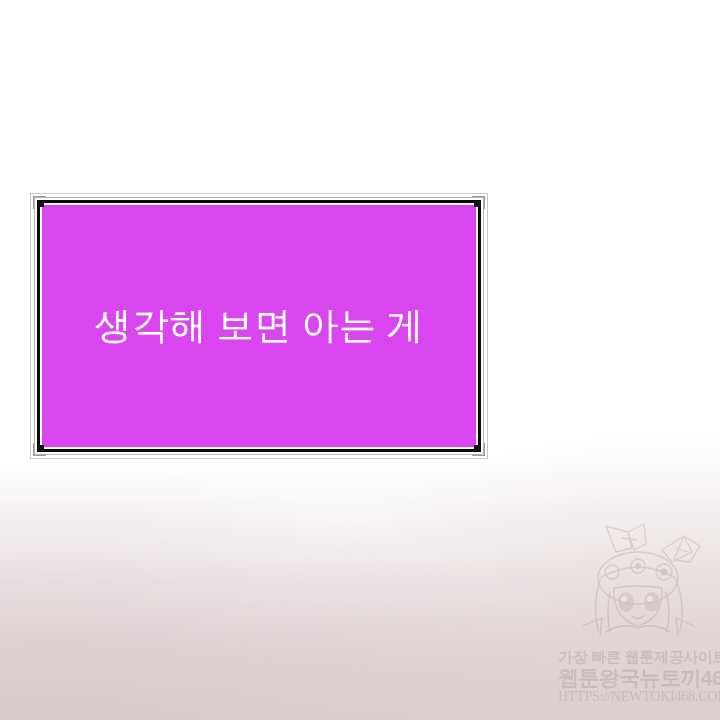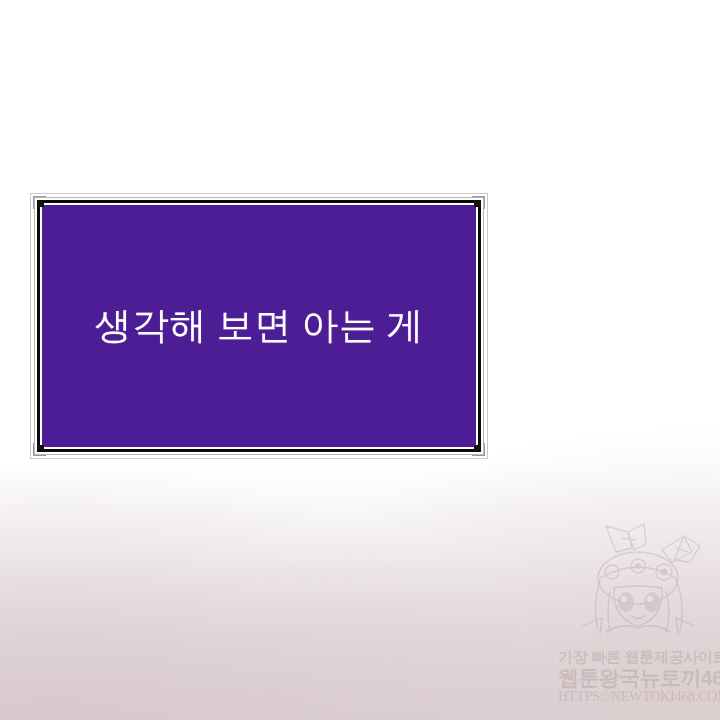--- a/index.html
+++ b/index.html
@@ -87,21 +87,21 @@
   .frame-gap {
     position: absolute;
     inset: 10px;
     border: 2px solid #ffffff;
     box-sizing: border-box;
   }
   
   .panel-fill {
     position: absolute;
     inset: 12px;
-    background: #4c1d95;
+    background: #d946ef;
     display: flex;
     flex-direction: column;
     align-items: center;
     justify-content: center;
     overflow: hidden;
   }
 
   
   .corner {
     position: absolute;

